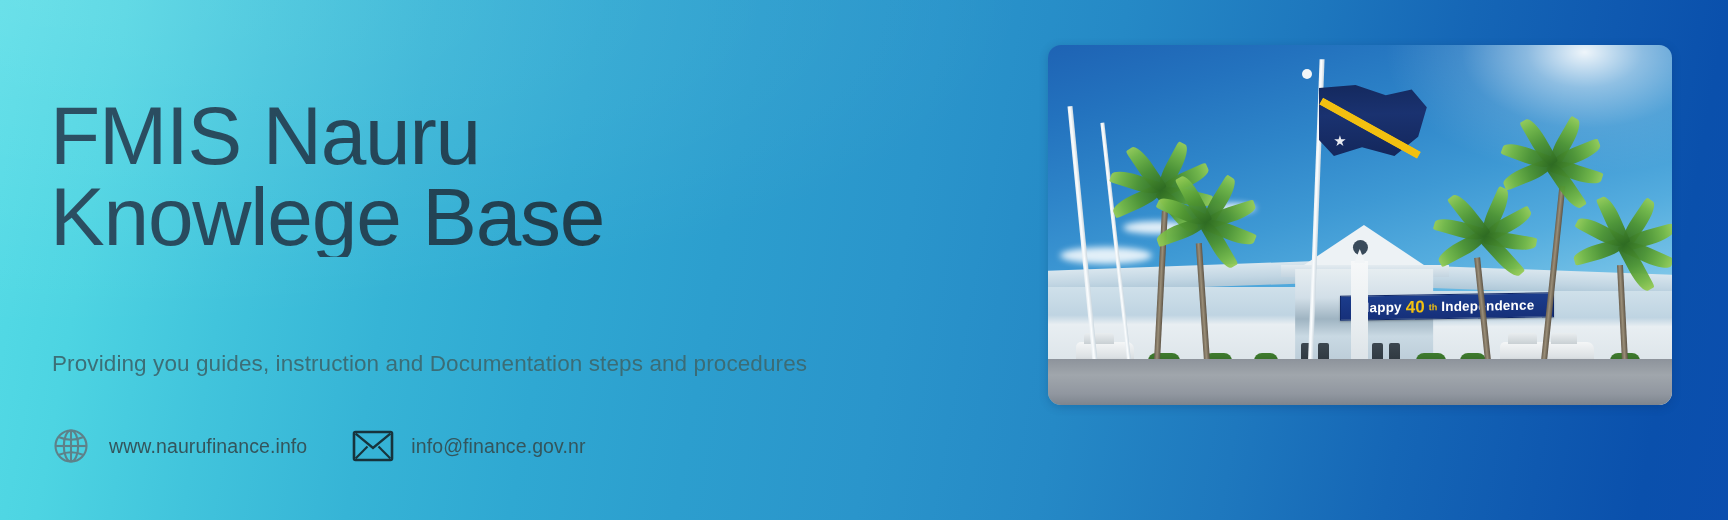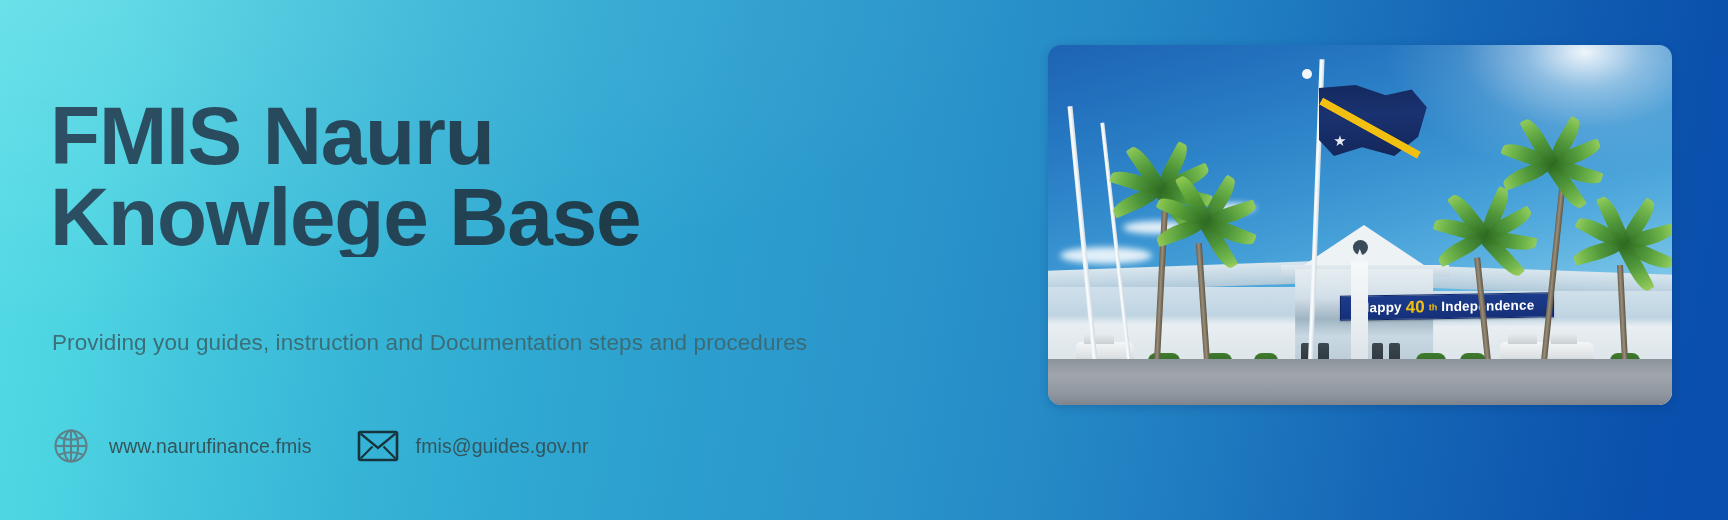--- a/index.html
+++ b/index.html
@@ -45,33 +45,33 @@
     width:900px; height:520px;
     z-index:3;
   }
 
   .headline {
     position:absolute;
     left:0; top:95px;
     width:880px;
     font-size:82px;
     line-height:0.99;
-    font-weight:700;
+    font-weight:400;
     letter-spacing:-1.2px;
     color:#2B4F63;
     background:linear-gradient(110deg,#2D5064 0%,#27495C 28%,#214050 55%,#1C3640 78%,#18303A 100%);
     -webkit-background-clip:text;
     background-clip:text;
     -webkit-text-fill-color:transparent;
     white-space:pre-line;
   }
 
   .subtitle {
     position:absolute;
-    left:2px; top:330px;
+    left:2px; top:351px;
     font-size:22.5px;
     font-weight:400;
     letter-spacing:0.1px;
     color:#3C6A72;
     opacity:0.95;
   }
 
   .contact-row {
     position:absolute;
     left:0px; top:425px;
@@ -345,33 +345,33 @@
         <span class="c-icon">
           <svg width="40" height="40" viewBox="0 0 40 40" aria-hidden="true">
             <circle cx="20" cy="20" r="15.5" fill="none" stroke="#5E8189" stroke-width="2.1"></circle>
             <ellipse cx="20" cy="20" rx="7.2" ry="15.5" fill="none" stroke="#5E8189" stroke-width="2.1"></ellipse>
             <line x1="4.5" y1="20" x2="35.5" y2="20" stroke="#5E8189" stroke-width="2.1"></line>
             <path d="M8.2 11.2 Q20 16.3 31.8 11.2" fill="none" stroke="#5E8189" stroke-width="2.1"></path>
             <path d="M8.2 28.8 Q20 23.7 31.8 28.8" fill="none" stroke="#5E8189" stroke-width="2.1"></path>
             <line x1="20" y1="4.5" x2="20" y2="35.5" stroke="#5E8189" stroke-width="2.1"></line>
           </svg>
         </span>
-        <span class="c-label">www.naurufinance.fmis</span>
+        <span class="c-label">www.naurufinance.info</span>
       </div>
 
       <div class="contact-item">
         <span class="c-icon">
           <svg width="42" height="34" viewBox="0 0 42 34" aria-hidden="true">
             <rect x="2" y="3" width="38" height="28" rx="1.5" fill="none" stroke="#17333C" stroke-width="2.6"></rect>
             <path d="M3.6 4.6 L21 19 L38.4 4.6" fill="none" stroke="#17333C" stroke-width="2.4"></path>
             <path d="M3.6 29.6 L15.5 17.5" fill="none" stroke="#17333C" stroke-width="2.1"></path>
             <path d="M38.4 29.6 L26.5 17.5" fill="none" stroke="#17333C" stroke-width="2.1"></path>
           </svg>
         </span>
-        <span class="c-label">fmis@guides.gov.nr</span>
+        <span class="c-label">info@finance.gov.nr</span>
       </div>
 
     </div>
   </div>
 
   <div class="photo-frame">
     <div class="photo">
 
       <div class="cloud" style="left:2%;  top:56%; width:92px; height:17px;"></div>
       <div class="cloud" style="left:12%; top:49%; width:66px; height:13px;"></div>

